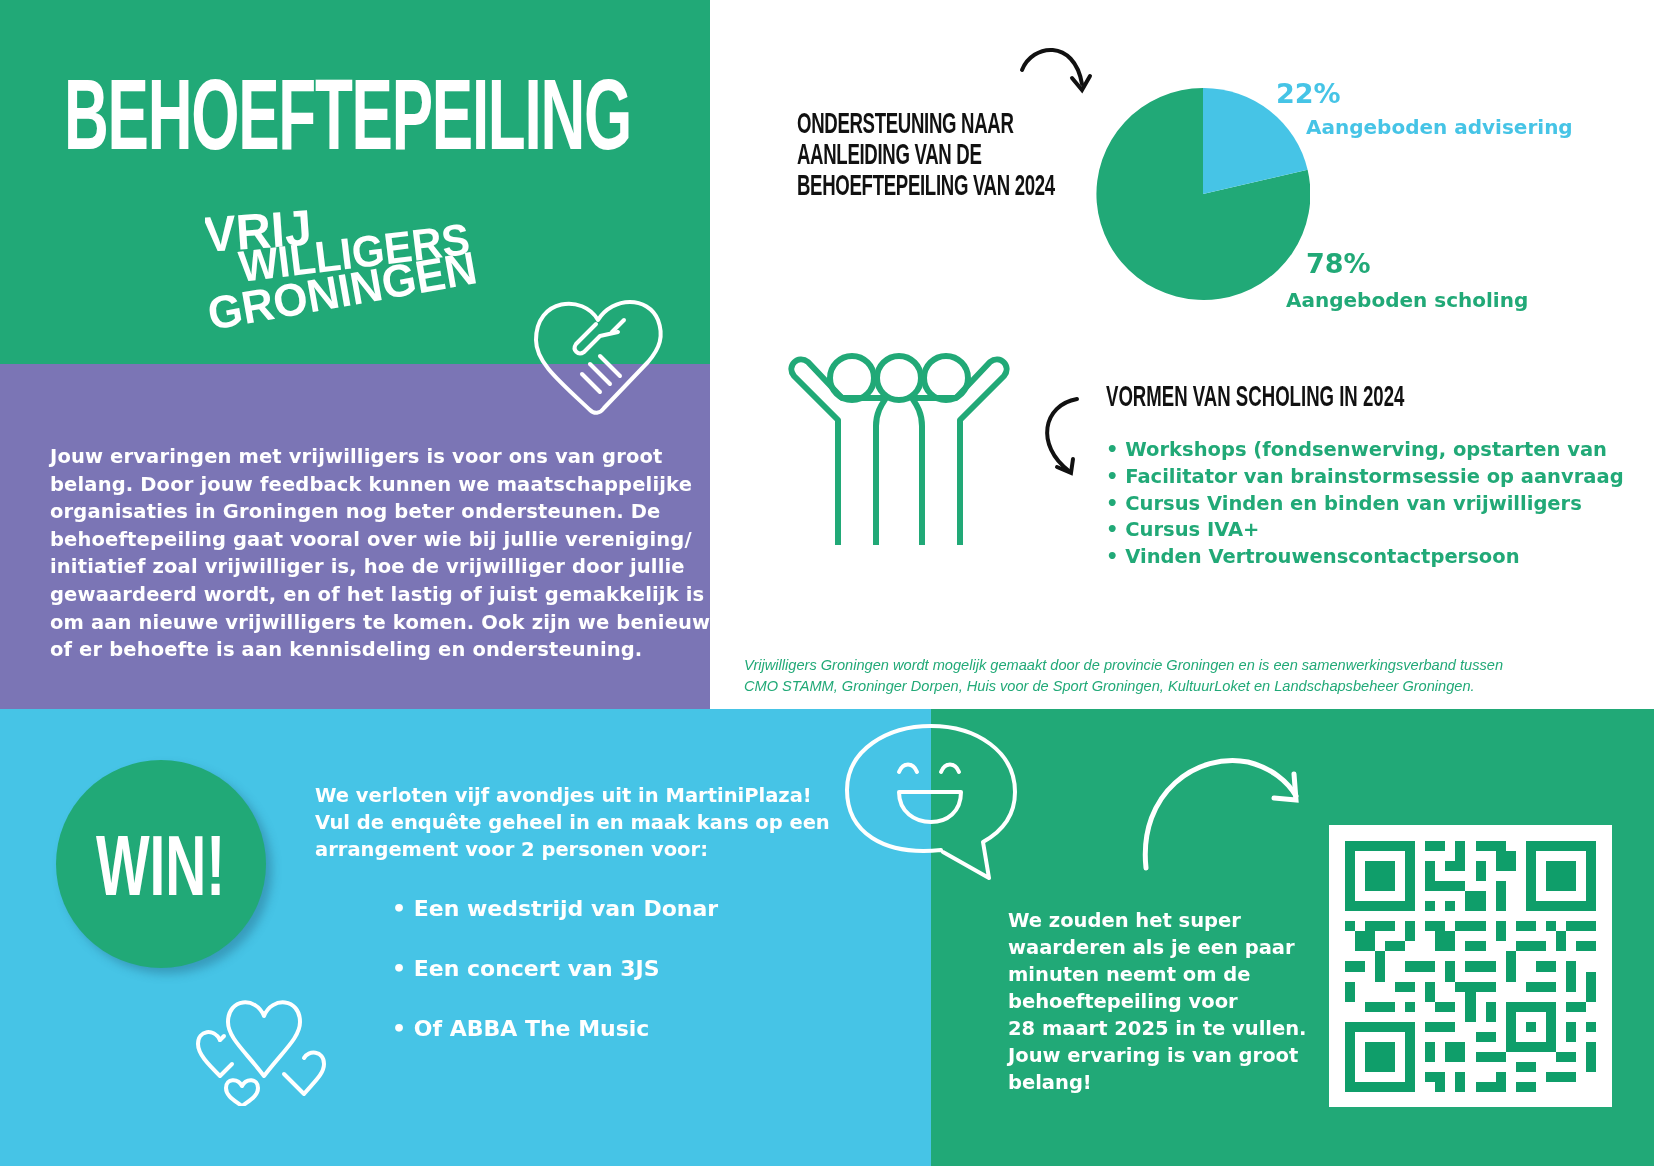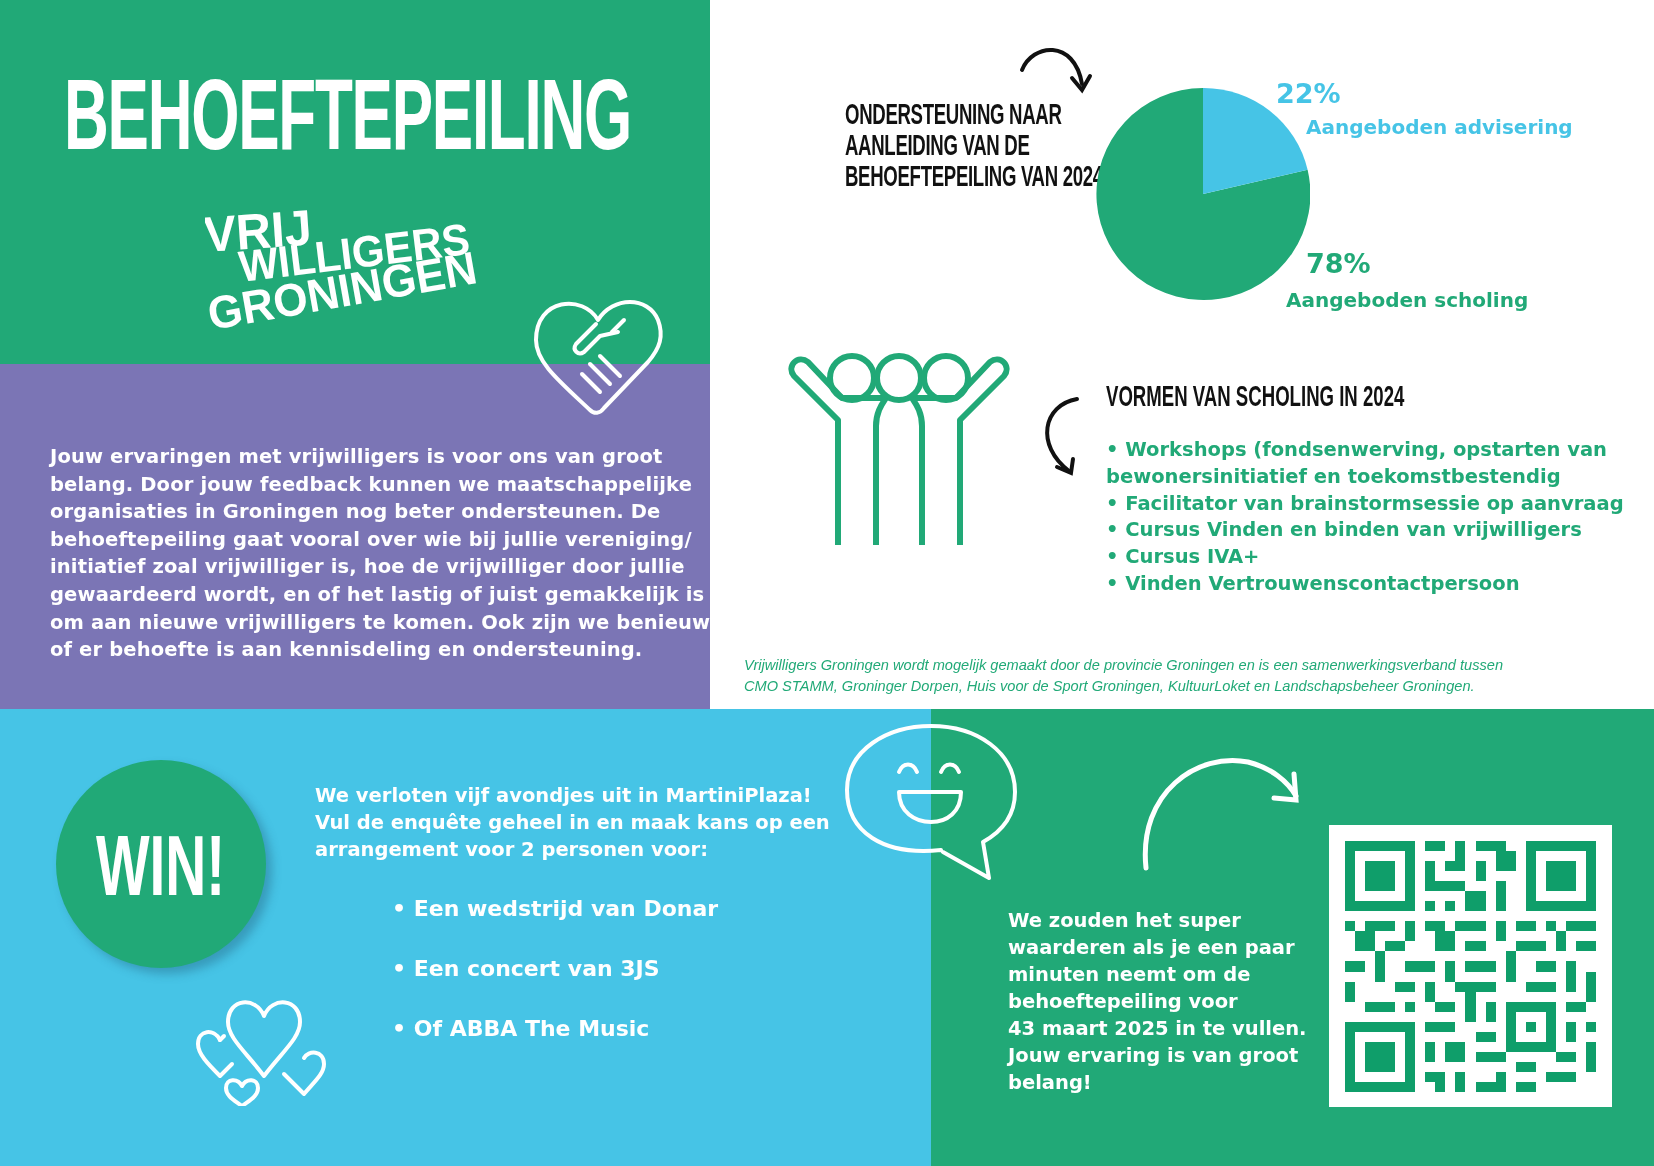--- a/index.html
+++ b/index.html
@@ -14,21 +14,21 @@
 
   .cond { font-family:"Liberation Sans", sans-serif; transform-origin:left top; display:inline-block; white-space:nowrap; }
   .main-title { left:64px; top:64px; font-size:100px; font-weight:700; color:#fff; letter-spacing:-2px; transform:scaleX(0.62); line-height:1; }
 
   .logo { left:205px; top:200px; width:300px; height:140px; }
   .handshake { left:528px; top:292px; width:140px; height:130px; }
 
   .intro { left:50px; top:443px; width:650px; color:#fff; font-family:"DejaVu Sans", sans-serif; font-weight:700; font-size:19.5px; line-height:27.6px; }
   .intro-line { display:block; white-space:nowrap; letter-spacing:0.15px; }
 
-  .chart-title { left:797px; top:98px; color:#111; font-family:"Liberation Sans", sans-serif; font-weight:700; font-size:30px; line-height:31px;margin-left:48px; }
+  .chart-title { left:797px; top:107px; color:#111; font-family:"Liberation Sans", sans-serif; font-weight:700; font-size:30px; line-height:31px; }
   .chart-title span { display:block; transform:scaleX(0.62); transform-origin:left top; white-space:nowrap; letter-spacing:-0.5px; }
   .arrow1 { left:1018px; top:40px; width:80px; height:60px; }
   .pie { left:1096px; top:88px; width:214px; height:212px; }
   .pct { font-family:"DejaVu Sans", sans-serif; font-weight:700; white-space:nowrap; }
   .pct-22 { left:1276px; top:78px; font-size:27px; color:#46c4e6; }
   .lbl-adv { left:1306px; top:115px; font-size:20px; color:#46c4e6; }
   .pct-78 { left:1306px; top:248px; font-size:27px; color:#21a977; }
   .lbl-sch { left:1286px; top:288px; font-size:20px; color:#21a977; }
 
   .people { left:786px; top:340px; width:226px; height:205px; }
@@ -131,21 +131,20 @@
 <svg class="abs arrow2" viewBox="0 0 50 85" fill="none" stroke="#111" stroke-width="4" stroke-linecap="round">
   <path d="M42 4 C8 10, 0 50, 34 76"></path>
   <path d="M22 72 L36 78 L38 64"></path>
 </svg>
 
 <div class="abs sch-title">
   <span>VORMEN VAN SCHOLING IN 2024</span>
 </div>
 <div class="abs sch-list">
   <div>• Workshops (fondsenwerving, opstarten van</div>
-  <div>bewonersinitiatief en toekomstbestendig</div>
   <div>• Facilitator van brainstormsessie op aanvraag</div>
   <div>• Cursus Vinden en binden van vrijwilligers</div>
   <div>• Cursus IVA+</div>
   <div>• Vinden Vertrouwenscontactpersoon</div>
 </div>
 
 <div class="abs footnote">
   <div>Vrijwilligers Groningen wordt mogelijk gemaakt door de provincie Groningen en is een samenwerkingsverband tussen</div>
   <div>CMO STAMM, Groninger Dorpen, Huis voor de Sport Groningen, KultuurLoket en Landschapsbeheer Groningen.</div>
 </div>
@@ -180,21 +179,21 @@
 <svg class="abs arrow3" viewBox="0 0 166 120" fill="none" stroke="#fff" stroke-width="5" stroke-linecap="round">
   <path d="M8 116 C0 40, 60 0, 110 10 C134 16, 150 30, 158 44"></path>
   <path d="M136 46 L158 48 L156 22"></path>
 </svg>
 
 <div class="abs cta">
   <div>We zouden het super</div>
   <div>waarderen als je een paar</div>
   <div>minuten neemt om de</div>
   <div>behoeftepeiling voor</div>
-  <div>43 maart 2025 in te vullen.</div>
+  <div>28 maart 2025 in te vullen.</div>
   <div>Jouw ervaring is van groot</div>
   <div>belang!</div>
 </div>
 
 <div class="abs qr">
   <svg viewBox="0 0 25 25" shape-rendering="crispEdges">
     <g fill="#0f9e6a">
 
       <path d="M0 0h7v7h-7z M1 1v5h5v-5z" fill-rule="evenodd"></path>
       <rect x="2" y="2" width="3" height="3"></rect>

